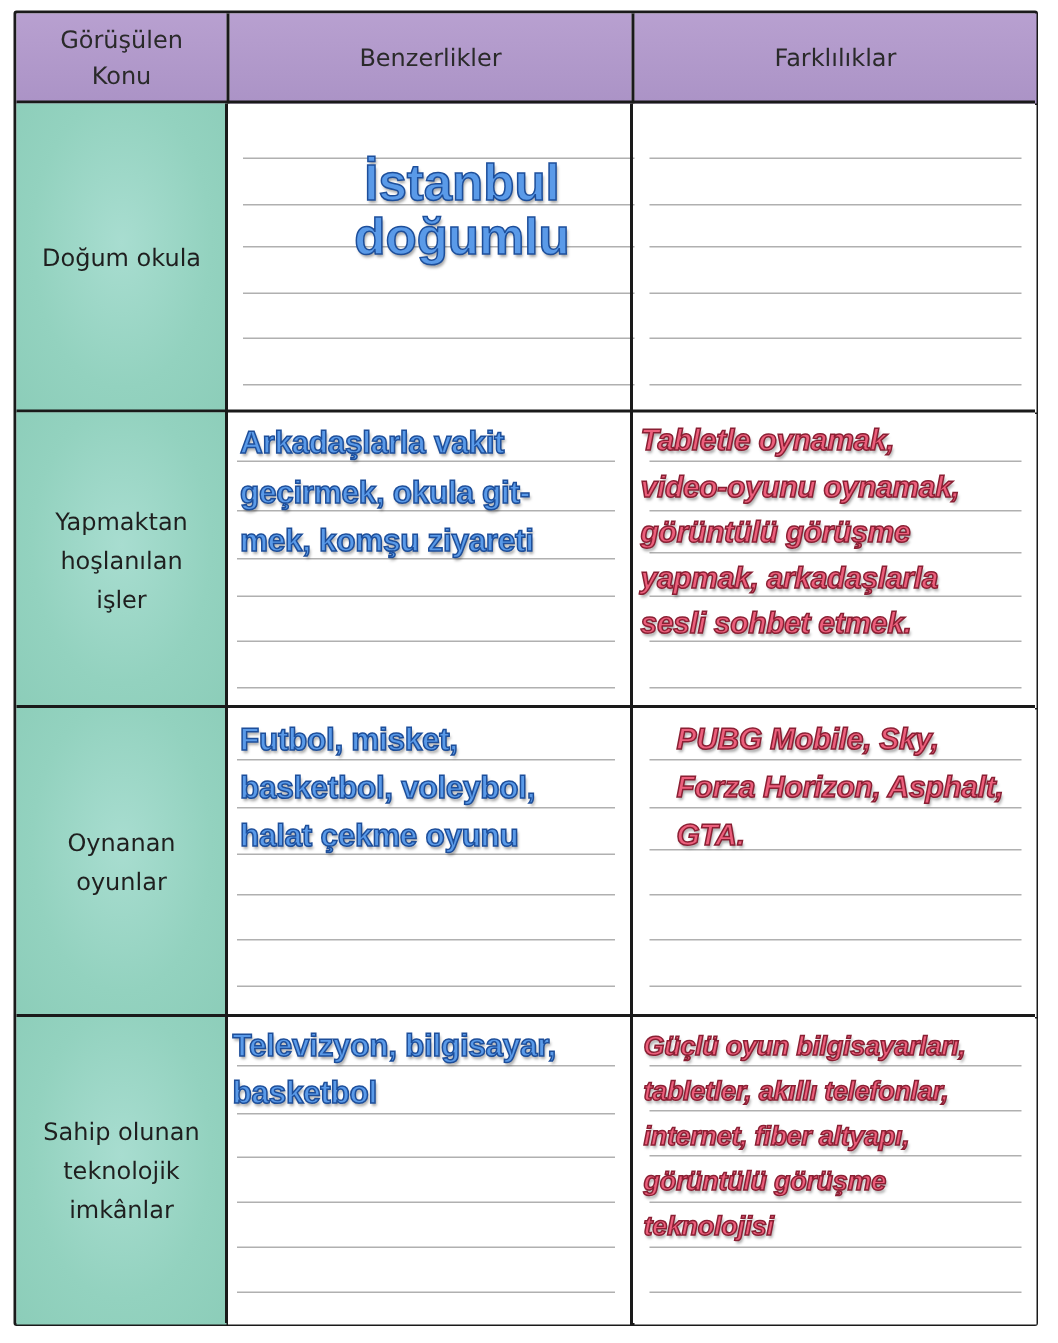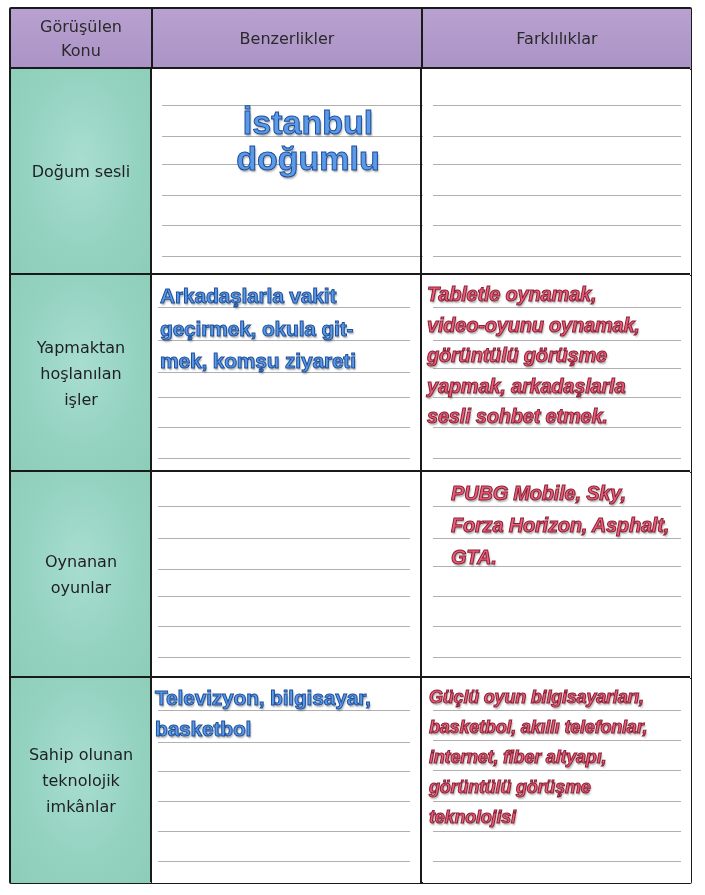--- a/index.html
+++ b/index.html
@@ -35,21 +35,21 @@
 <body>
 
 <div class="table">
 
   <div class="hdr hdr-c1" style="white-space:pre-line">Görüşülen
 Konu</div>
   <div class="hdr hdr-c2">Benzerlikler</div>
   <div class="hdr hdr-c3">Farklılıklar</div>
   <div class="hline" style="top:58px"></div>
 
-  <div class="topic" style="top:60px;height:206px">Doğum sesli</div>
+  <div class="topic" style="top:60px;height:206px">Doğum okula</div>
   <div class="cell" style="left:141px;top:61px;width:312px;height:205px">
     <div class="ruled" style="left:10px;right:10px;top:35px"></div>
     <div class="ruled" style="left:10px;right:10px;top:66px"></div>
     <div class="ruled" style="left:10px;right:10px;top:94px"></div>
     <div class="ruled" style="left:10px;right:10px;top:125px"></div>
     <div class="ruled" style="left:10px;right:10px;top:155px"></div>
     <div class="ruled" style="left:10px;right:10px;top:186px"></div>
     <div class="txt blue" style="left:0;right:0;top:34px;text-align:center;font-size:34px;line-height:36px;letter-spacing:0">İstanbul
 doğumlu</div>
   </div>
@@ -95,20 +95,23 @@
 
   <div class="topic" style="top:463px;height:206px">Oynanan
 oyunlar</div>
   <div class="cell" style="left:141px;top:464px;width:268px;height:205px">
     <div class="ruled" style="left:6px;right:10px;top:33px"></div>
     <div class="ruled" style="left:6px;right:10px;top:65px"></div>
     <div class="ruled" style="left:6px;right:10px;top:96px"></div>
     <div class="ruled" style="left:6px;right:10px;top:123px"></div>
     <div class="ruled" style="left:6px;right:10px;top:153px"></div>
     <div class="ruled" style="left:6px;right:10px;top:184px"></div>
+    <div class="txt blue" style="left:8px;top:5px;font-size:21px;line-height:32px">Futbol, misket,
+basketbol, voleybol,
+halat çekme oyunu</div>
   </div>
   <div class="cell" style="left:412px;top:464px;width:268px;height:205px">
     <div class="ruled" style="left:10px;right:10px;top:33px"></div>
     <div class="ruled" style="left:10px;right:10px;top:65px"></div>
     <div class="ruled" style="left:10px;right:10px;top:93px"></div>
     <div class="ruled" style="left:10px;right:10px;top:123px"></div>
     <div class="ruled" style="left:10px;right:10px;top:153px"></div>
     <div class="ruled" style="left:10px;right:10px;top:184px"></div>
     <div class="txt pink" style="left:28px;top:4px;font-size:20px;line-height:32px">PUBG Mobile, Sky,
 Forza Horizon, Asphalt,
@@ -130,21 +133,21 @@
 basketbol</div>
   </div>
   <div class="cell" style="left:412px;top:670px;width:268px;height:204px">
     <div class="ruled" style="left:10px;right:10px;top:31px"></div>
     <div class="ruled" style="left:10px;right:10px;top:61px"></div>
     <div class="ruled" style="left:10px;right:10px;top:91px"></div>
     <div class="ruled" style="left:10px;right:10px;top:122px"></div>
     <div class="ruled" style="left:10px;right:10px;top:152px"></div>
     <div class="ruled" style="left:10px;right:10px;top:182px"></div>
     <div class="txt pink" style="left:6px;top:3px;font-size:18px;line-height:30px">Güçlü oyun bilgisayarları,
-basketbol, akıllı telefonlar,
+tabletler, akıllı telefonlar,
 internet, fiber altyapı,
 görüntülü görüşme
 teknolojisi</div>
   </div>
 
   <div class="vline" style="left:139px"></div>
   <div class="vline" style="left:409px"></div>
 </div>
 
 </body></html>

